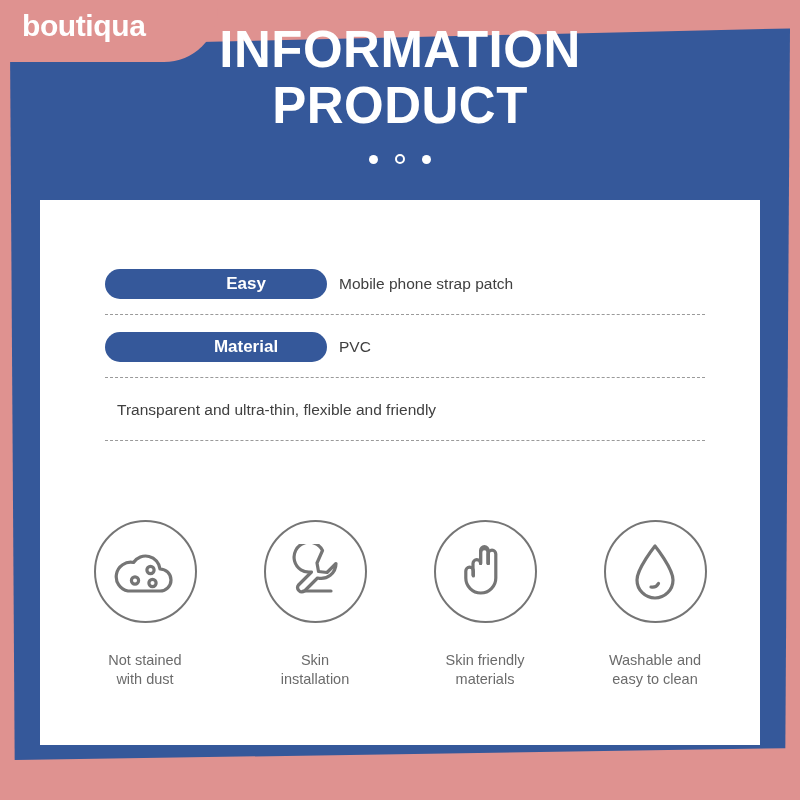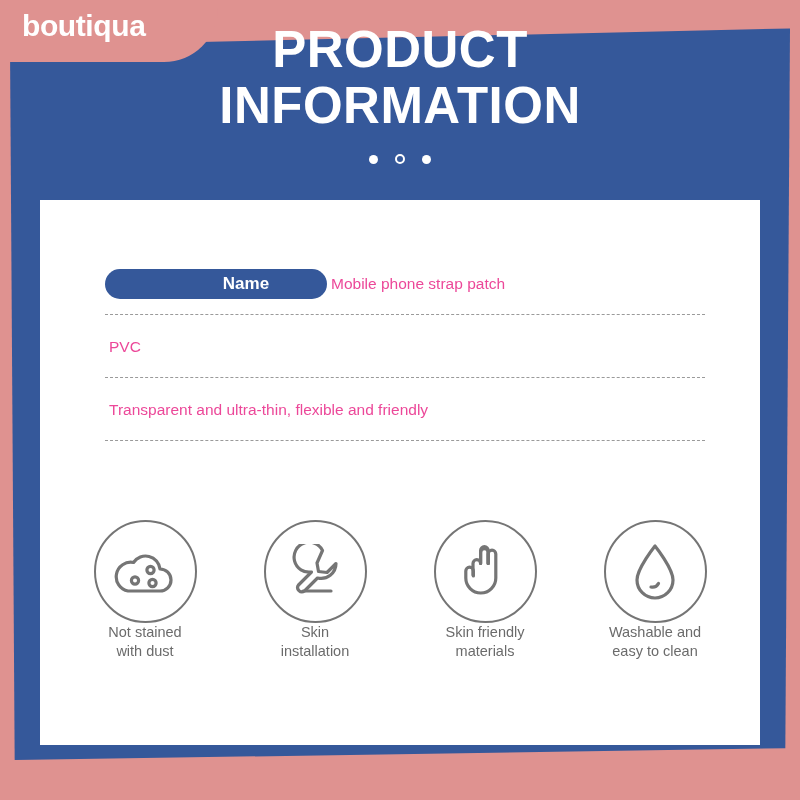--- a/index.html
+++ b/index.html
@@ -122,22 +122,22 @@
     font-size: 17px;
     font-weight: 700;
     display: flex;
     align-items: center;
     justify-content: center;
     padding-left: 60px;
     box-sizing: border-box;
     flex: none;
   }
   .spec-value {
-    margin-left: 4px;
-    color: #ec4899;
+    margin-left: 12px;
+    color: #404040;
     font-size: 15.5px;
     white-space: nowrap;
   }
   .spec-divider {
     height: 0;
     border-top: 1px dashed #9a9a9a;
     margin: 7px 0 8px 0;
   }
 
   
@@ -162,62 +162,63 @@
     border: 2px solid #757575;
     display: flex;
     align-items: center;
     justify-content: center;
     box-sizing: border-box;
   }
   .feature-icon svg {
     display: block;
   }
   .feature-label {
-    margin-top: 0;
+    margin-top: 28px;
     text-align: center;
     color: #6b6b6b;
     font-size: 14.5px;
     line-height: 19px;
     white-space: pre-line;
   }
 </style>
 </head>
 <body>
 
 <div id="poster">
 
   <div class="blue-panel"></div>
 
   <div class="logo-blob">
     <div class="logo-text">boutiqua</div>
   </div>
 
   <div class="header">
     <div class="header-title">
+      <span class="line">INFORMATION</span>
       <span class="line">PRODUCT</span>
-      <span class="line">INFORMATION</span>
     </div>
     <div class="dots">
       <span class="dot"></span>
       <span class="dot hollow"></span>
       <span class="dot"></span>
     </div>
   </div>
 
   <div class="card">
 
     <div class="specs">
 
       <div class="spec-row">
-        <div class="spec-pill">Name</div>
+        <div class="spec-pill">Easy</div>
         <div class="spec-value">Mobile phone strap patch</div>
       </div>
       <div class="spec-divider"></div>
 
       <div class="spec-row">
+        <div class="spec-pill">Material</div>
         <div class="spec-value">PVC</div>
       </div>
       <div class="spec-divider"></div>
 
       <div class="spec-row">
         <div class="spec-value">Transparent and ultra-thin, flexible and friendly</div>
       </div>
       <div class="spec-divider"></div>
 
     </div>

